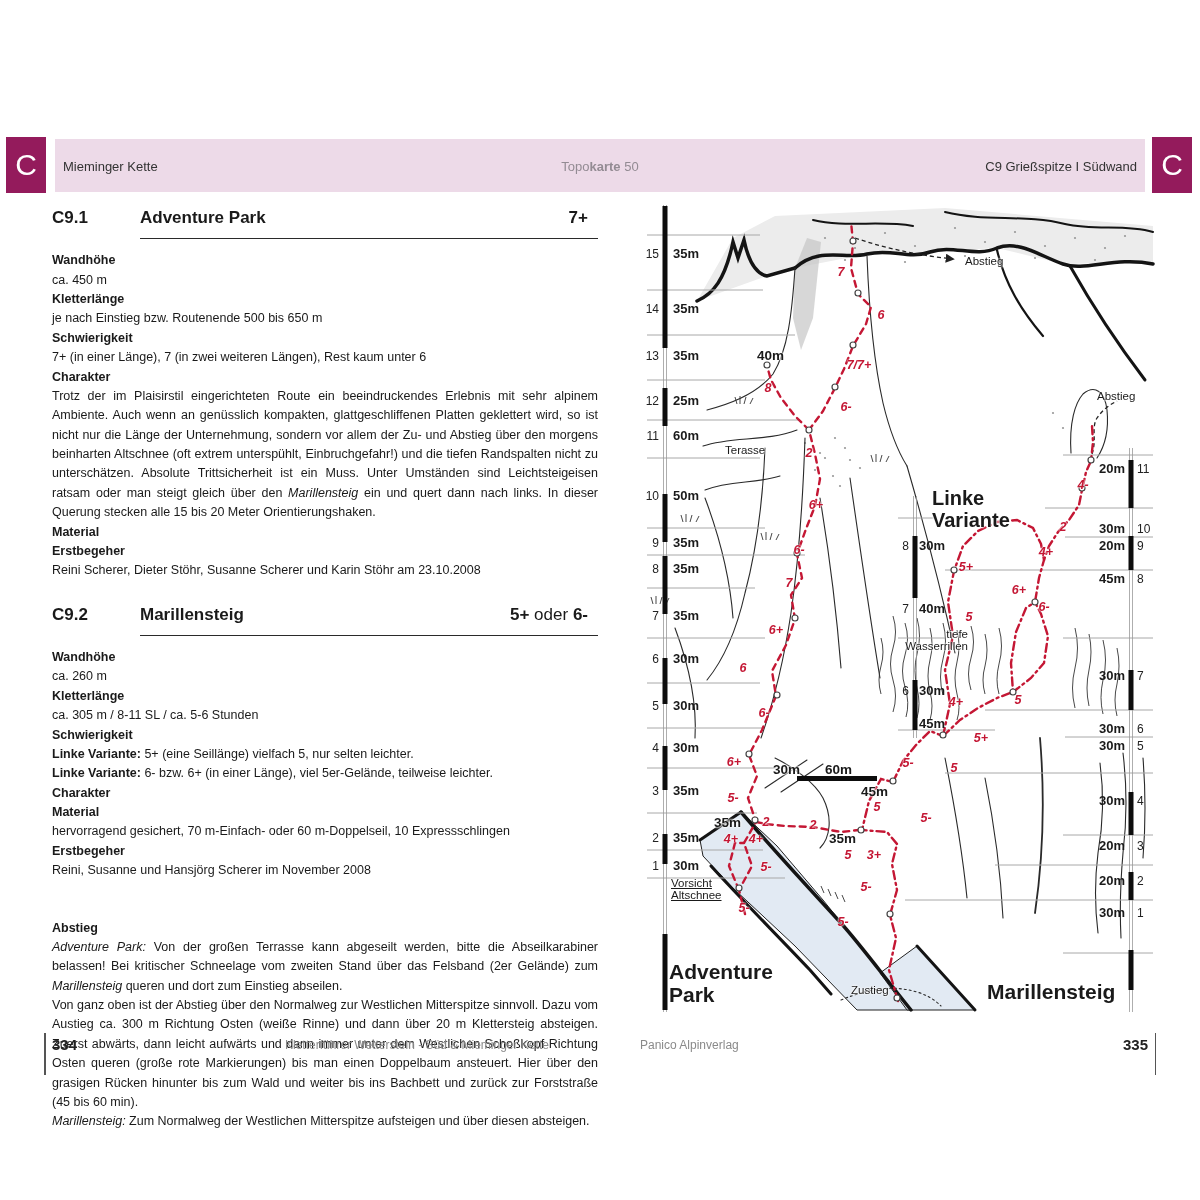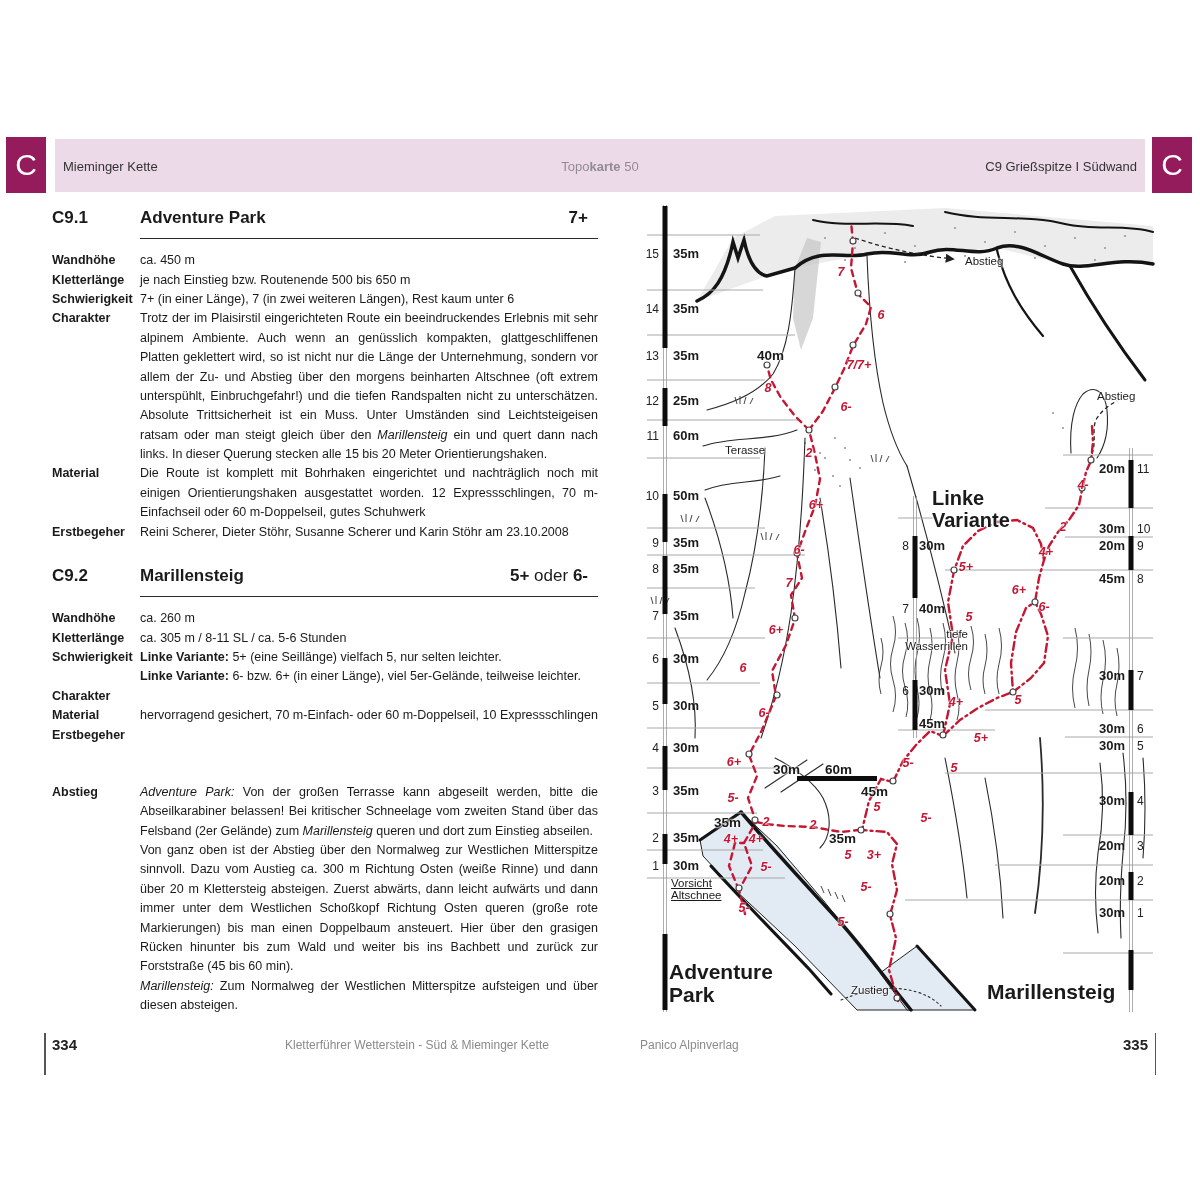--- a/index.html
+++ b/index.html
@@ -17,21 +17,21 @@
   .h-right{position:absolute;right:8px;top:20px;font-size:13px;color:#333}
 
   
   .leftcol{position:absolute;left:52px;top:205px;width:546px;font-size:12.5px;line-height:1.55;}
   .rhead{display:flex;align-items:baseline;margin-bottom:12px;}
   .rid{width:88px;font-size:17px;font-weight:bold;flex-shrink:0}
   .rtitlewrap{flex:1;display:flex;align-items:baseline;border-bottom:1.5px solid #2a2a2a;padding-bottom:7px;}
   .rtitle{font-size:17px;font-weight:bold;flex:1}
   .rgrade{font-size:17px;font-weight:bold;padding-right:10px}
   .rgrade .mid{font-weight:normal}
-  .frow{display:flex;}
+  .frow{display:flex;flex-direction:column;}
   .flabel{width:88px;font-weight:bold;flex-shrink:0}
   .fval{flex:1;text-align:justify}
   .it{font-style:italic}
   .gap22{height:21px}.gap38{height:38px}
 
   
   .footer{position:absolute;left:52px;top:1036px;width:1096px;height:40px;font-size:12px;color:#8a8a8a}
   .f-num{position:absolute;top:0;color:#222;font-weight:bold;font-size:15px}
   .f-book{position:absolute;left:233px;top:2px}
   .f-pub{position:absolute;left:588px;top:2px}
@@ -93,21 +93,20 @@
   <div class="frow">
     <span class="flabel">Schwierigkeit</span>
     <span class="fval">7+ (in einer Länge), 7 (in zwei weiteren Längen), Rest kaum unter 6</span>
   </div>
   <div class="frow">
     <span class="flabel">Charakter</span>
     <span class="fval"><span>Trotz der im Plaisirstil eingerichteten Route ein beeindruckendes Erlebnis mit sehr alpinem Ambiente. Auch wenn an genüsslich kompakten, glattgeschliffenen Platten geklettert wird, so ist nicht nur die Länge der Unternehmung, sondern vor allem der Zu- und Abstieg über den morgens beinharten Altschnee (oft extrem unterspühlt, Einbruchgefahr!) und die tiefen Randspalten nicht zu unterschätzen. Absolute Trittsicherheit ist ein Muss. Unter Umständen sind Leichtsteigeisen ratsam oder man steigt gleich über den </span><span class="it">Marillensteig</span><span> ein und quert dann nach links. In dieser Querung stecken alle 15 bis 20 Meter Orientierungshaken.</span></span>
   </div>
   <div class="frow">
     <span class="flabel">Material</span>
-    <span class="fval">Die Route ist komplett mit Bohrhaken eingerichtet und nachträglich noch mit einigen Orientierungshaken ausgestattet worden. 12 Expressschlingen, 70 m-Einfachseil oder 60 m-Doppelseil, gutes Schuhwerk</span>
   </div>
   <div class="frow">
     <span class="flabel">Erstbegeher</span>
     <span class="fval">Reini Scherer, Dieter Stöhr, Susanne Scherer und Karin Stöhr am 23.10.2008</span>
   </div>
 
   <div class="gap22"></div>
 
   <div class="rhead">
     <span class="rid">C9.2</span>
@@ -134,20 +133,21 @@
   </div>
   <div class="frow">
     <span class="flabel">Charakter</span>
   </div>
   <div class="frow">
     <span class="flabel">Material</span>
     <span class="fval">hervorragend gesichert, 70 m-Einfach- oder 60 m-Doppelseil, 10 Expressschlingen</span>
   </div>
   <div class="frow">
     <span class="flabel">Erstbegeher</span>
+    <span class="fval">Reini, Susanne und Hansjörg Scherer im November 2008</span>
   </div>
 
   <div class="gap38"></div>
 
   <div class="frow">
     <span class="flabel">Abstieg</span>
     <div class="fval">
       <div><span class="it">Adventure Park:</span><span> Von der großen Terrasse kann abgeseilt werden, bitte die Abseilkarabiner belassen! Bei kritischer Schneelage vom zweiten Stand über das Felsband (2er Gelände) zum </span><span class="it">Marillensteig</span><span> queren und dort zum Einstieg abseilen.</span></div>
       <div>Von ganz oben ist der Abstieg über den Normalweg zur Westlichen Mitterspitze sinnvoll. Dazu vom Austieg ca. 300 m Richtung Osten (weiße Rinne) und dann über 20 m Klettersteig absteigen. Zuerst abwärts, dann leicht aufwärts und dann immer unter dem Westlichen Schoßkopf Richtung Osten queren (große rote Markierungen) bis man einen Doppelbaum ansteuert. Hier über den grasigen Rücken hinunter bis zum Wald und weiter bis ins Bachbett und zurück zur Forststraße (45 bis 60 min).</div>
       <div><span class="it">Marillensteig:</span><span> Zum Normalweg der Westlichen Mitterspitze aufsteigen und über diesen absteigen.</span></div>

